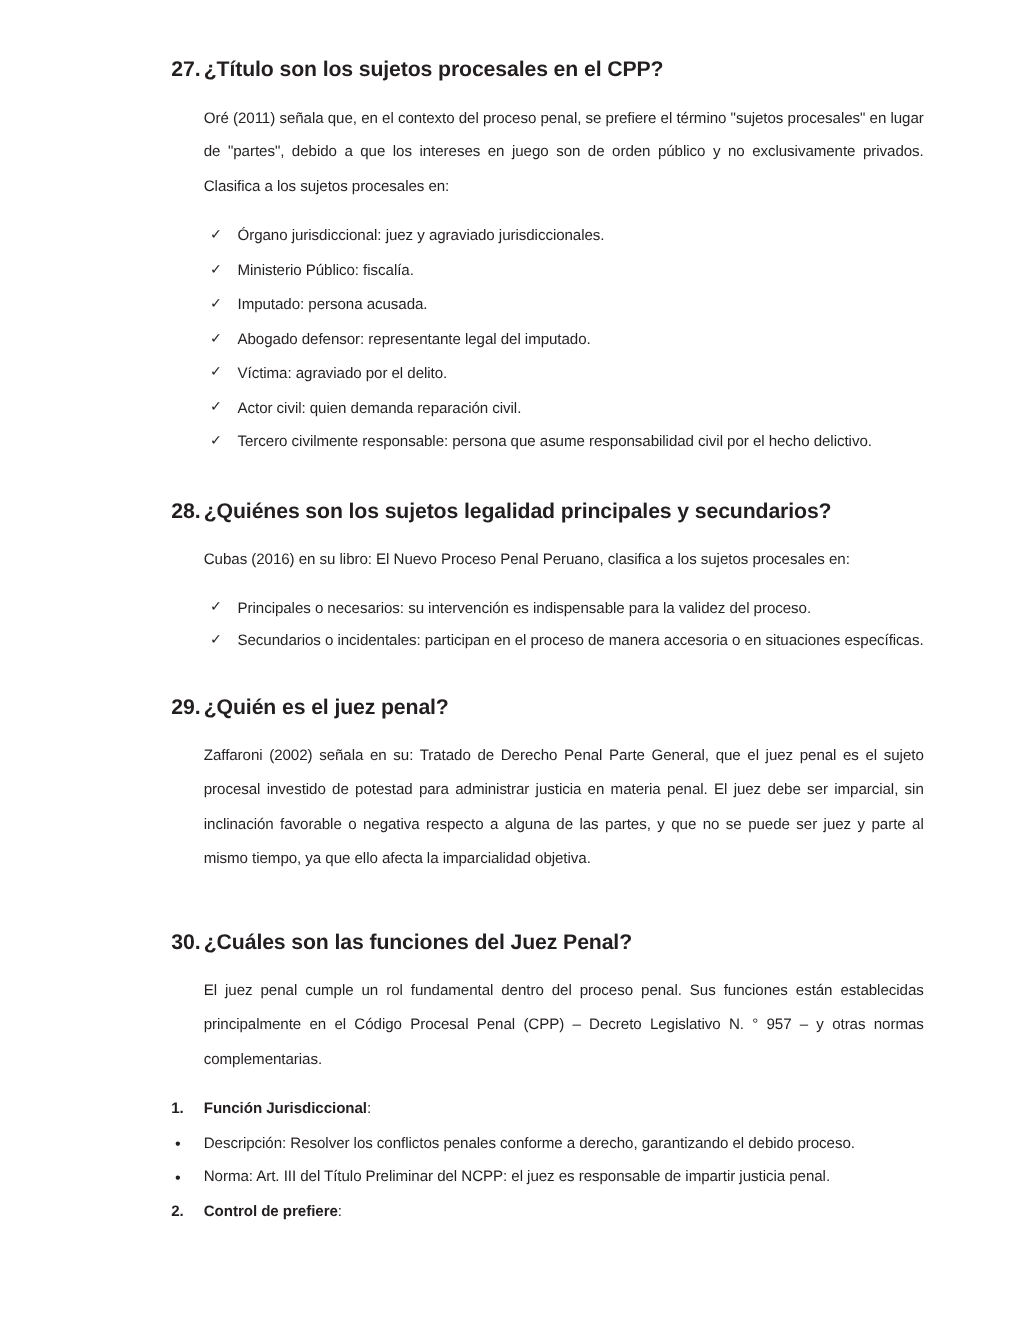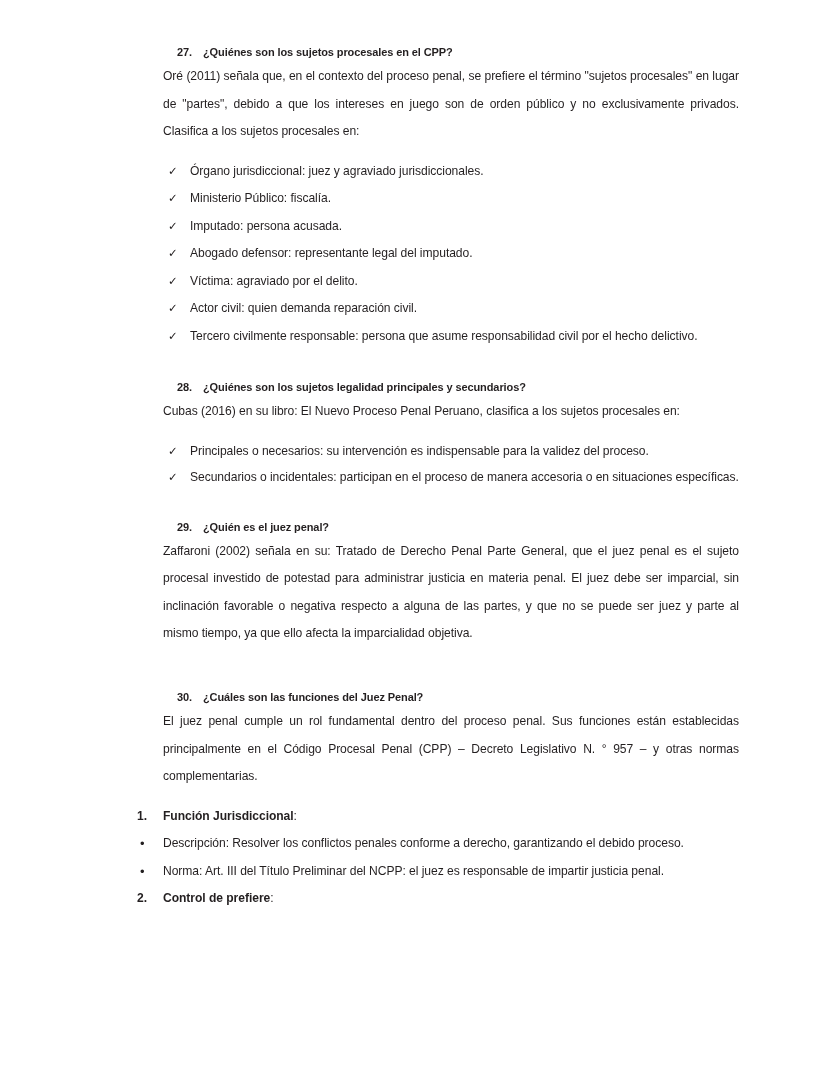--- a/index.html
+++ b/index.html
@@ -21,43 +21,42 @@
     background: #ffffff;
     box-sizing: border-box;
     padding: 45px 89px 0 137px;
   }
   .doc-body { width: 602px; }
 
   
   .q-block { position: relative; }
   .q-heading {
     position: relative;
-    font-size: 11px;
+    font-size: 17px;
     font-weight: bold;
     line-height: 1.28;
     letter-spacing: -0.1px;
     padding-left: 26px;
-    margin-left: 40px;
   }
   .q-heading .q-num {
     position: absolute;
     left: 0;
     top: 0;
     font-weight: bold;
   }
 
   
   .para {
     margin-left: 26px;
     font-size: 12.1px;
     line-height: 27.5px;
     text-align: justify;
     text-justify: inter-word;
     letter-spacing: -0.05px;
-    margin-top: 4px;
+    margin-top: 14px;
   }
 
   
   .check-list { margin: 0; padding: 0; list-style: none; }
   .check-list li {
     position: relative;
     margin-left: 31px;
     padding-left: 22px;
     font-size: 12.1px;
     line-height: 27.5px;
@@ -111,21 +110,21 @@
 </style>
 </head>
 <body>
 
 <div class="page">
   <div class="doc-body">
 
     <div class="q-block">
       <div class="q-heading">
         <span class="q-num">27.</span>
-        <span>¿Quiénes son los sujetos procesales en el CPP?</span>
+        <span>¿Título son los sujetos procesales en el CPP?</span>
       </div>
       <p class="para">Oré (2011) señala que, en el contexto del proceso penal, se prefiere el término "sujetos procesales" en lugar de "partes", debido a que los intereses en juego son de orden público y no exclusivamente privados. Clasifica a los sujetos procesales en:</p>
       <ul class="check-list">
         <li>
           <span class="tick">✓</span>
           <span>Órgano jurisdiccional: juez y agraviado jurisdiccionales.</span>
         </li>
         <li>
           <span class="tick">✓</span>
           <span>Ministerio Público: fiscalía.</span>

